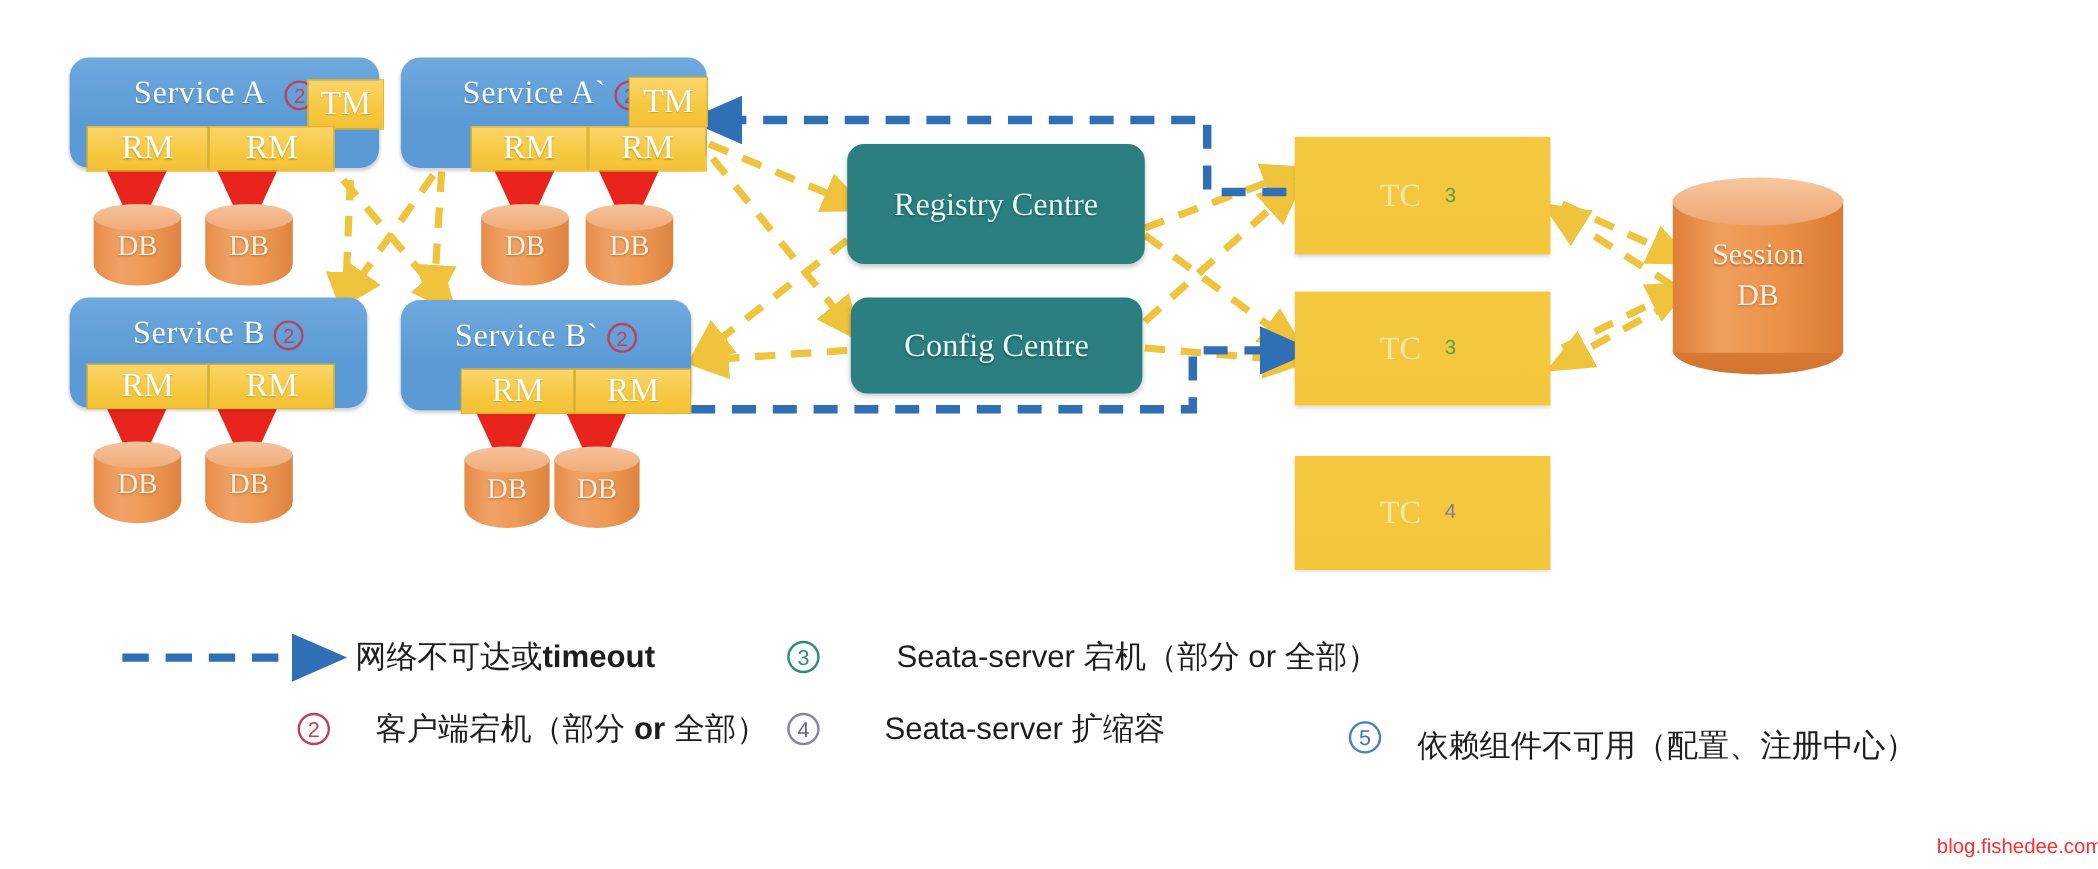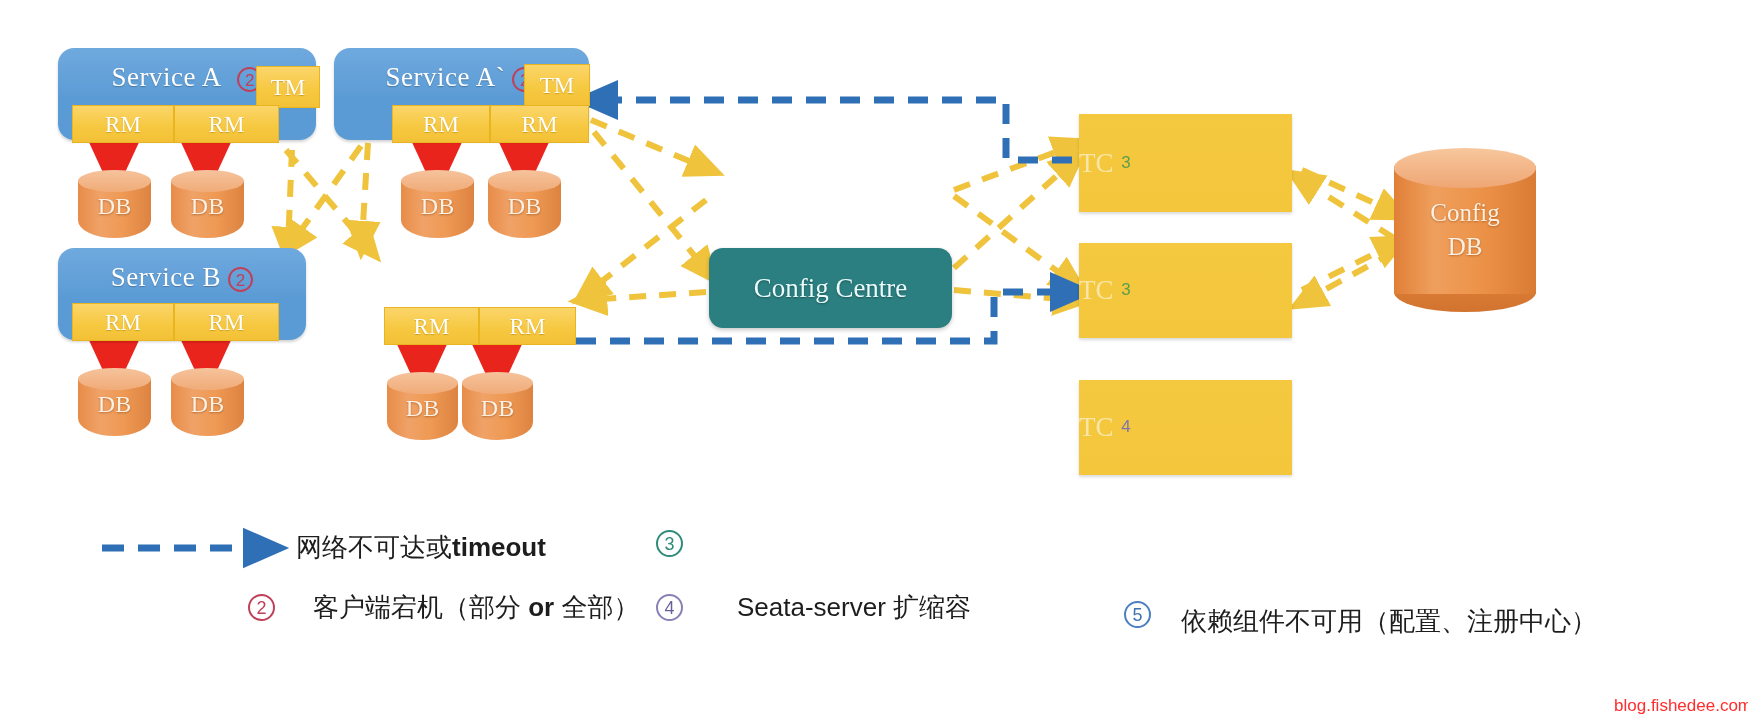--- a/index.html
+++ b/index.html
@@ -39,21 +39,21 @@
   .circ-4{border:2px solid #8a7fb5;color:#6a5f97;background:transparent;}
   .circ-5{border:2px solid #4a7fc1;color:#3f72b5;background:transparent;}
 
   
   .chip{
     position:absolute;
     background:linear-gradient(180deg,#fbd56a 0%,#f6c83f 60%,#f3c137 100%);
     border:1px solid #e8b41f;
     color:#ffffff;
     font-family:"Liberation Serif", serif;
-    font-size:23px;
+    font-size:28px;
     text-align:left;
     line-height:1.0;
     display:flex;align-items:center;justify-content:center;
     text-shadow:0 1px 1px rgba(160,110,0,.45);
     box-sizing:border-box;
   }
 
   
   .db{position:absolute;}
   .db .body{
@@ -82,21 +82,21 @@
     display:flex;align-items:center;justify-content:center;
     color:#e9fbfb;
     font-family:"Liberation Serif", serif;
     font-size:27px;
     text-shadow:0 1px 2px rgba(0,0,0,.35);
   }
   
   .tc{
     position:absolute;
     background:linear-gradient(180deg,#f5c93f 0%,#f3c63c 100%);
-    display:flex;align-items:center;
+    display:flex;align-items:center;justify-content:center;gap:12px;
     color:#f7e6a8;
     font-family:"Liberation Serif", serif;
     font-size:27px;
     box-shadow:0 2px 3px rgba(0,0,0,.15);
   }
   .tc .circ{border-color:#5d9e4c;color:#5d9e4c;}
   .tc .circ.c4{border-color:#7f76ab;color:#7f76ab;}
 
   
   .sessiondb{position:absolute;}
@@ -250,73 +250,81 @@
     <div class="body"></div>
     <div class="cap"></div>
     <div class="lbl">DB</div>
   </div>
   <div class="db" style="left:155px;top:368px;width:73px;height:68px;">
     <div class="body"></div>
     <div class="cap"></div>
     <div class="lbl">DB</div>
   </div>
 
+  <div class="svc" style="left:318px;top:250px;width:242px;height:92px;">
+    <div class="svc-title">
+      <span>Service B`</span>
+      <span class="circ circ-2">2</span>
+    </div>
+  </div>
   <div class="chip" style="left:368px;top:307px;width:95px;height:38px;">RM</div>
   <div class="chip" style="left:463px;top:307px;width:97px;height:38px;">RM</div>
 
   <div class="db" style="left:371px;top:372px;width:71px;height:68px;">
     <div class="body"></div>
     <div class="cap"></div>
     <div class="lbl">DB</div>
   </div>
   <div class="db" style="left:446px;top:372px;width:71px;height:68px;">
     <div class="body"></div>
     <div class="cap"></div>
     <div class="lbl">DB</div>
   </div>
 
+  <div class="teal" style="left:690px;top:120px;width:248px;height:100px;">Registry  Centre</div>
   <div class="teal" style="left:693px;top:248px;width:243px;height:80px;text-align:right;">Config Centre</div>
 
   <div class="tc" style="left:1063px;top:114px;width:213px;height:98px;">
     <span>TC</span>
     <span class="circ">3</span>
   </div>
   <div class="tc" style="left:1063px;top:243px;width:213px;height:95px;">
     <span>TC</span>
     <span class="circ">3</span>
   </div>
   <div class="tc" style="left:1063px;top:380px;width:213px;height:95px;">
     <span>TC</span>
     <span class="circ c4">4</span>
   </div>
 
   <div class="sessiondb" style="left:1378px;top:148px;width:142px;height:164px;">
     <div class="bot"></div>
     <div class="body"></div>
     <div class="top"></div>
     <div class="lbl">
-      <div>Config</div>
+      <div>Session</div>
       <div>DB</div>
     </div>
   </div>
 
   <div class="legend-item" style="left:84px;top:530px;">
     <svg width="180" height="22">
       <defs>
         <marker id="legArrow" markerWidth="7" markerHeight="7" refX="3" refY="3.5" orient="auto">
           <path d="M0,0.6 L6.6,3.5 L0,6.4 z" fill="#2f6fb5"></path>
         </marker>
       </defs>
       <line x1="2" y1="11" x2="164" y2="11" stroke="#2f6fb5" stroke-width="7" stroke-dasharray="22 14" marker-end="url(#legArrow)"></line>
     </svg>
     <span class="legend-text"><span>网络不可达或</span><b>timeout</b></span>
   </div>
 
   <div class="legend-item" style="left:640px;top:530px;">
     <span class="circ circ-3">3</span>
+    <span class="legend-text" style="margin-left:48px;">Seata-server 宕机（部分  or  全部）</span>
   </div>
 
   <div class="legend-item" style="left:232px;top:590px;">
     <span class="circ circ-2">2</span>
     <span class="legend-text" style="margin-left:22px;"><span>客户端宕机（部分 </span><b>or</b><span> 全部）</span></span>
   </div>
 
   <div class="legend-item" style="left:640px;top:590px;">
     <span class="circ circ-4">4</span>
     <span class="legend-text" style="margin-left:38px;">Seata-server 扩缩容</span>

